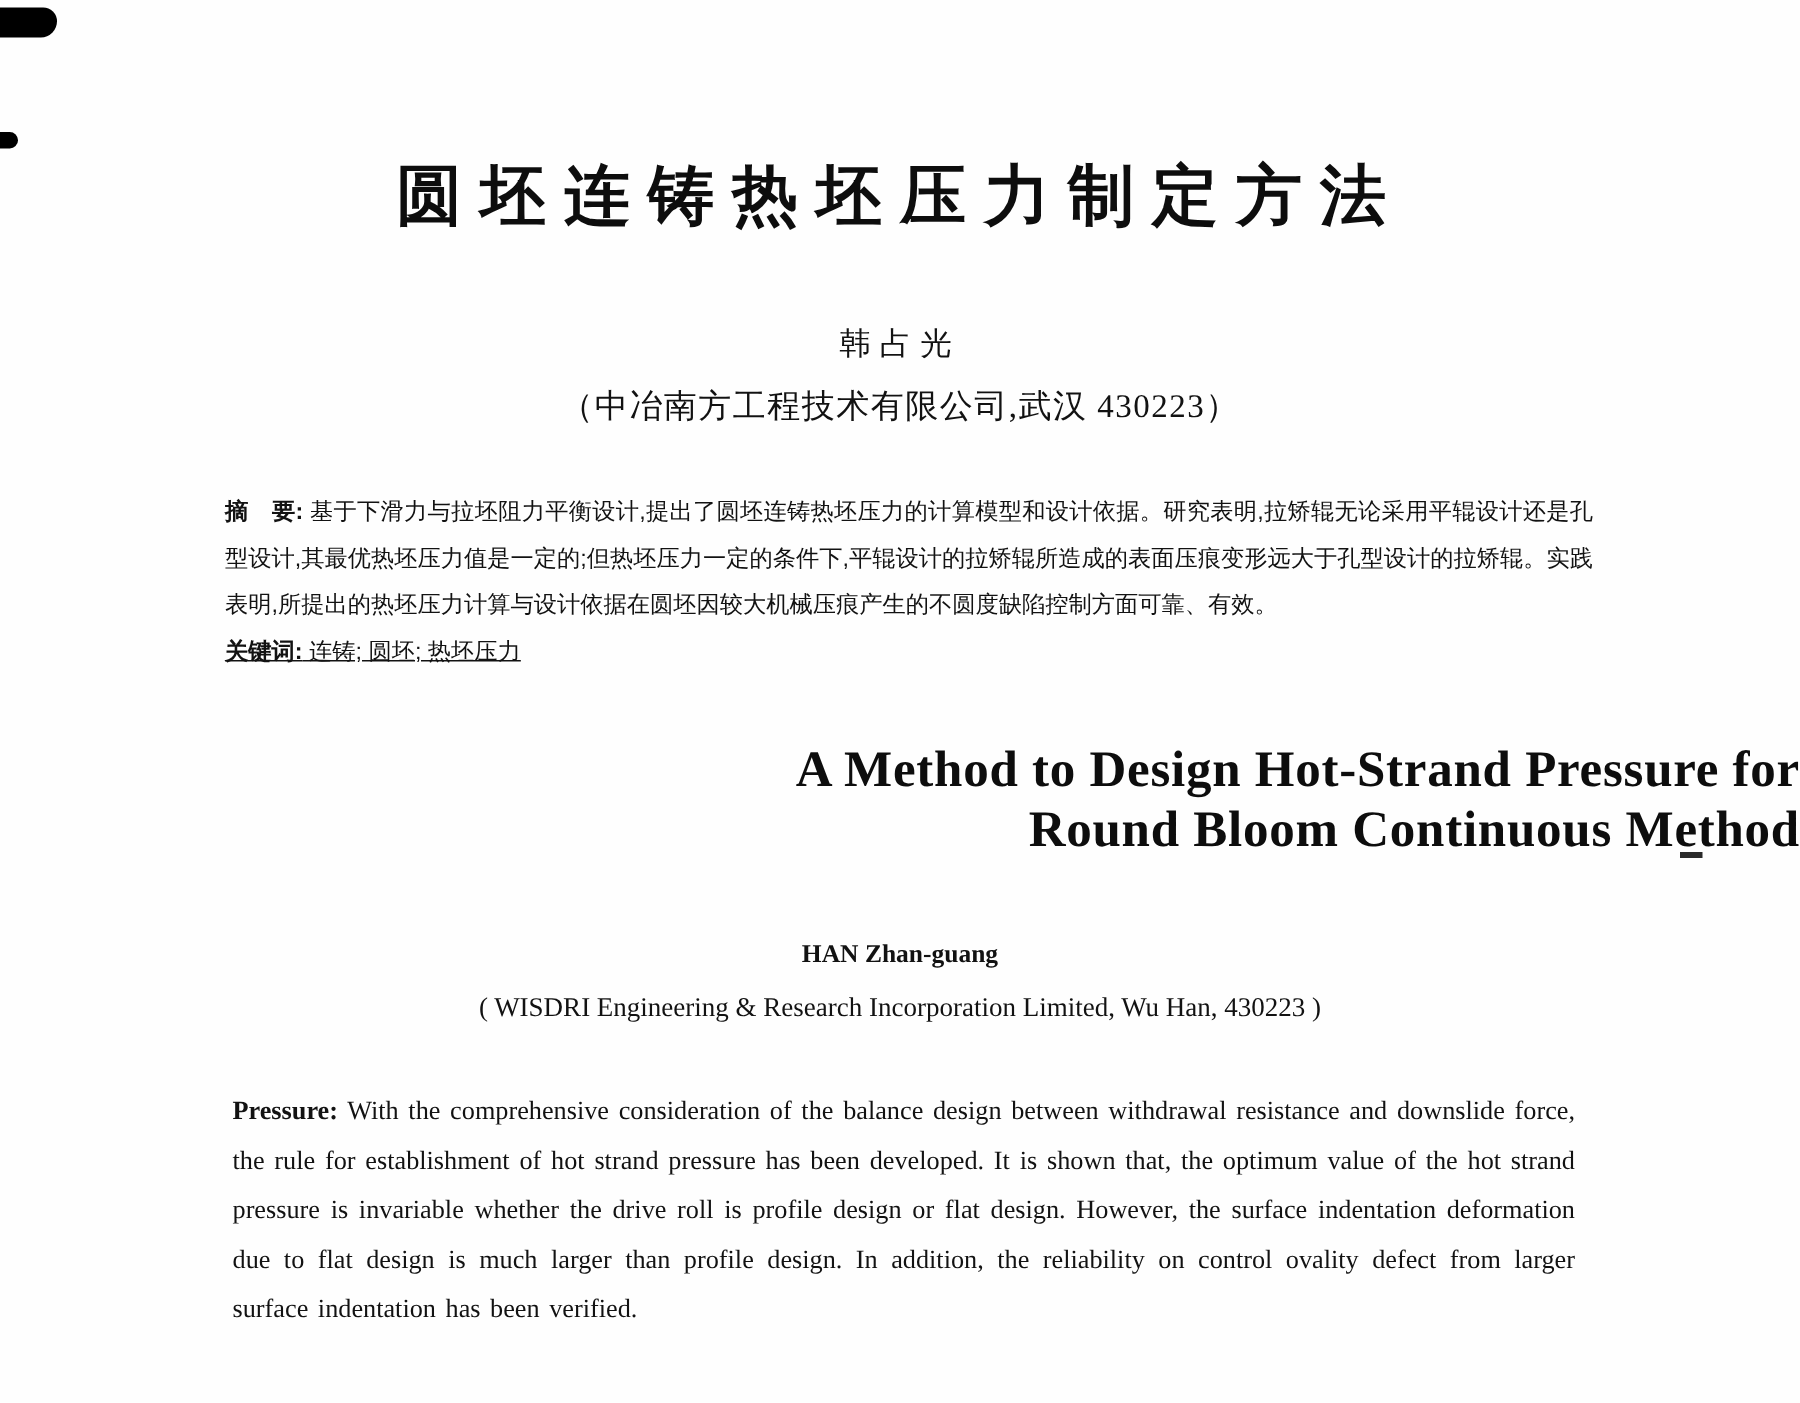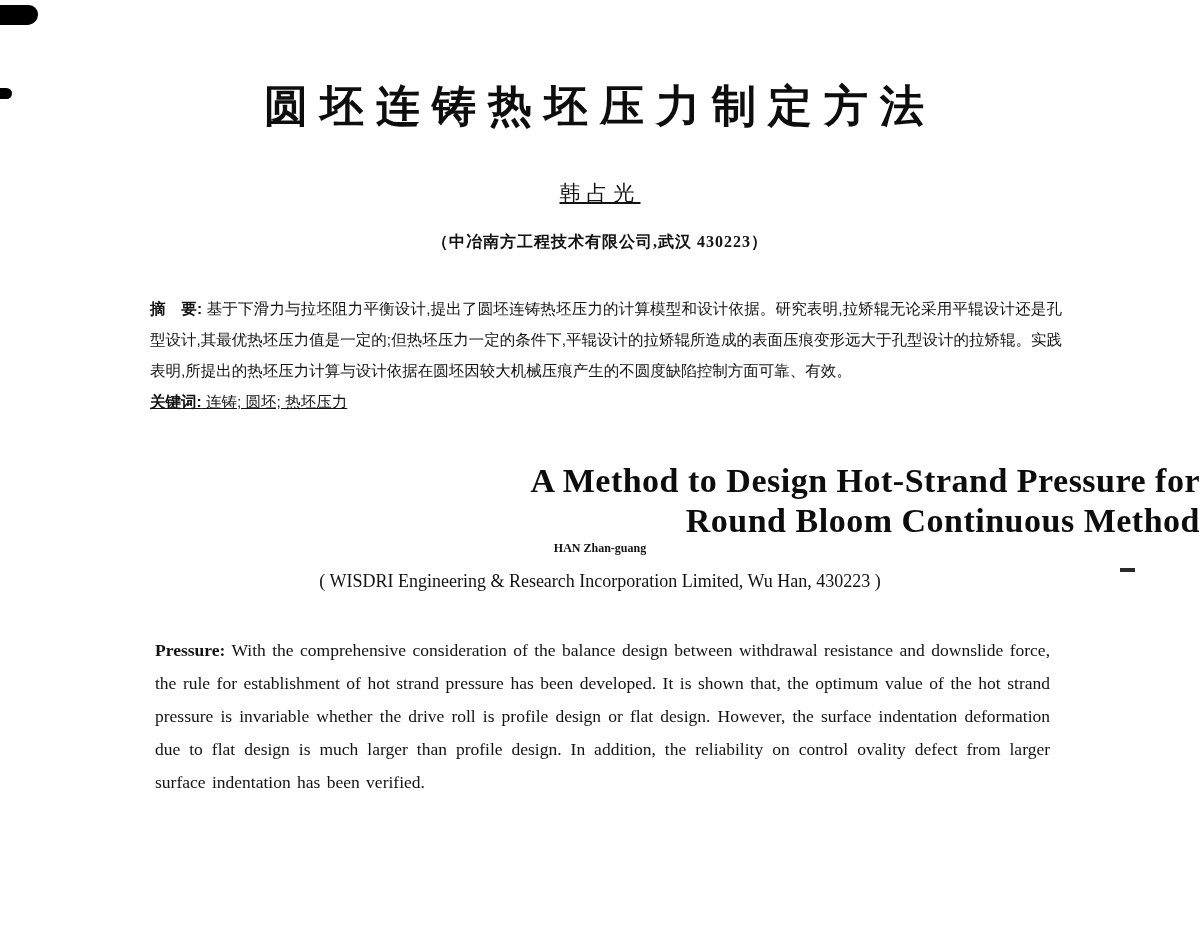--- a/index.html
+++ b/index.html
@@ -18,43 +18,41 @@
   }
 
   
   .artifact { position: absolute; background: #000; }
   .artifact-corner { left: 0; top: 5px; width: 38px; height: 20px; border-radius: 0 12px 14px 0; }
   .artifact-left   { left: 0; top: 88px; width: 12px; height: 11px; border-radius: 0 6px 6px 0; }
   .artifact-right  { left: 1120px; top: 568px; width: 15px; height: 4px; background: #2a2a2a; }
 
   .title-cn {
     margin: 0;
-    padding-top: 77px;
+    padding-top: 101px;
     text-align: center;
     font-family: "Liberation Sans", "DejaVu Sans", sans-serif;
     font-size: 44px;
     font-weight: 700;
     letter-spacing: 12px;
     color: #0d0d0d;
   }
 
   .author-cn {
-    margin-top: 43px;
+    margin-top: 55px;
     text-align: center;
     font-size: 21px;
     letter-spacing: 6px;
-    text-decoration: underline;
   }
 
   .affil-cn {
-    margin-top: 25px;
+    margin-top: 13px;
     text-align: center;
-    font-size: 16px;
+    font-size: 22px;
     letter-spacing: 1px;
-    font-weight: bold;
   }
 
   .abstract-cn {
     margin: 40px 138px 0 150px;
     font-size: 15.5px;
     line-height: 31px;
     text-align: justify;
     font-family: "Liberation Sans", "DejaVu Sans", sans-serif;
     font-weight: 500;
   }
@@ -77,22 +75,23 @@
     text-align: right;
     font-size: 34px;
     font-weight: 700;
     line-height: 40px;
     letter-spacing: 0.5px;
     color: #0d0d0d;
   }
   .title-en .line { display: block; }
 
   .author-en {
+    margin-top: 52px;
     text-align: center;
-    font-size: 12px;
+    font-size: 17px;
     font-weight: 600;
   }
 
   .affil-en {
     margin-top: 15px;
     text-align: center;
     font-size: 18px;
   }
 
   .abstract-en {

